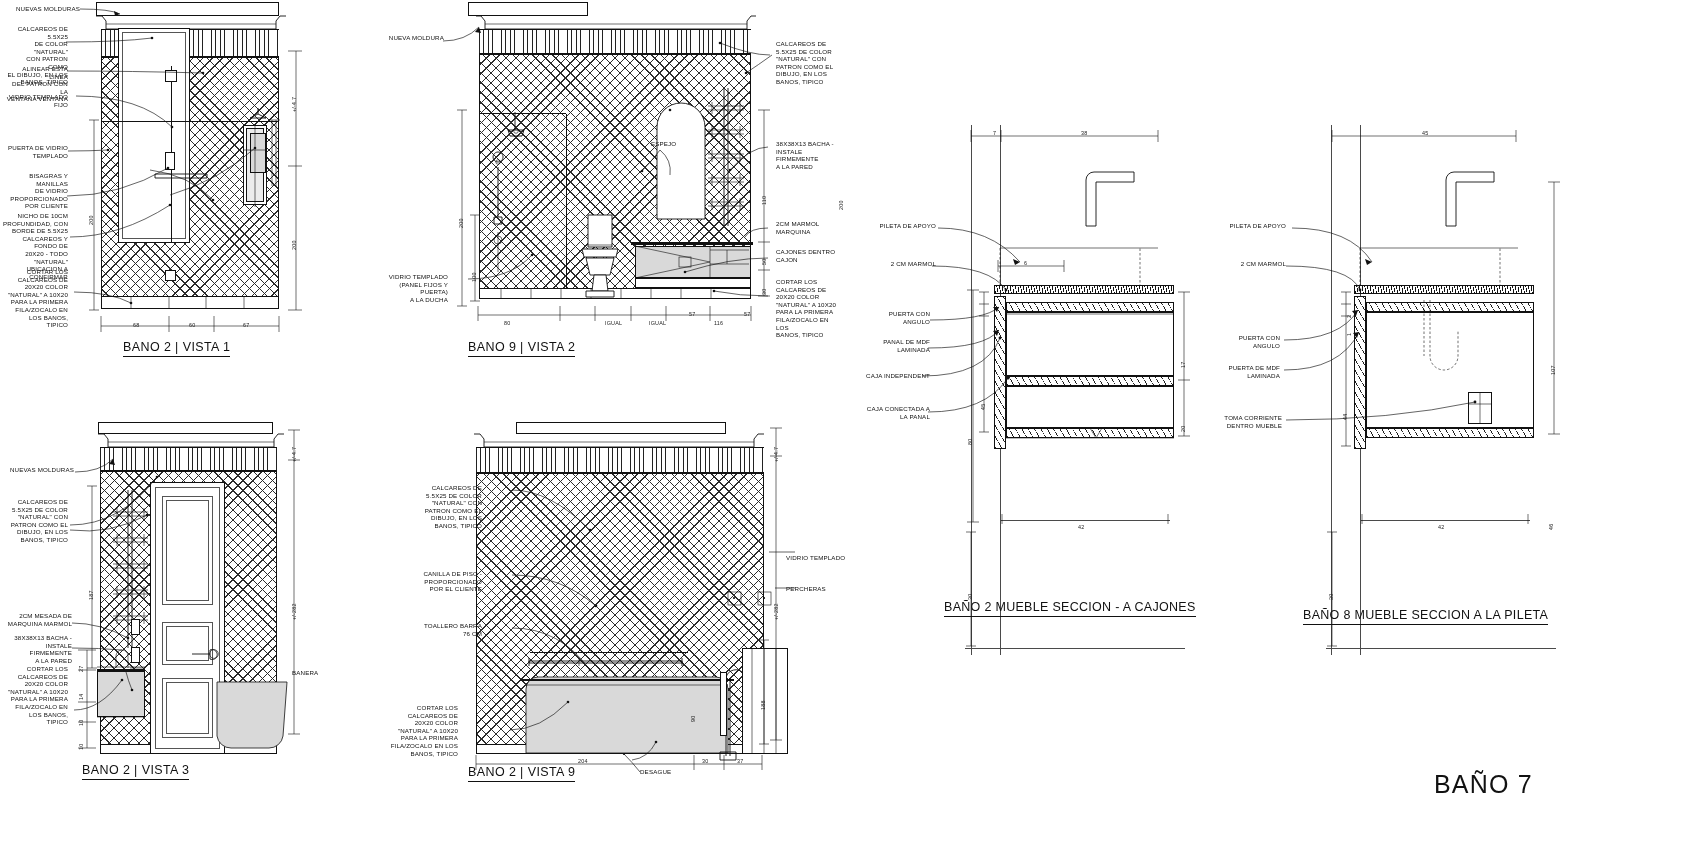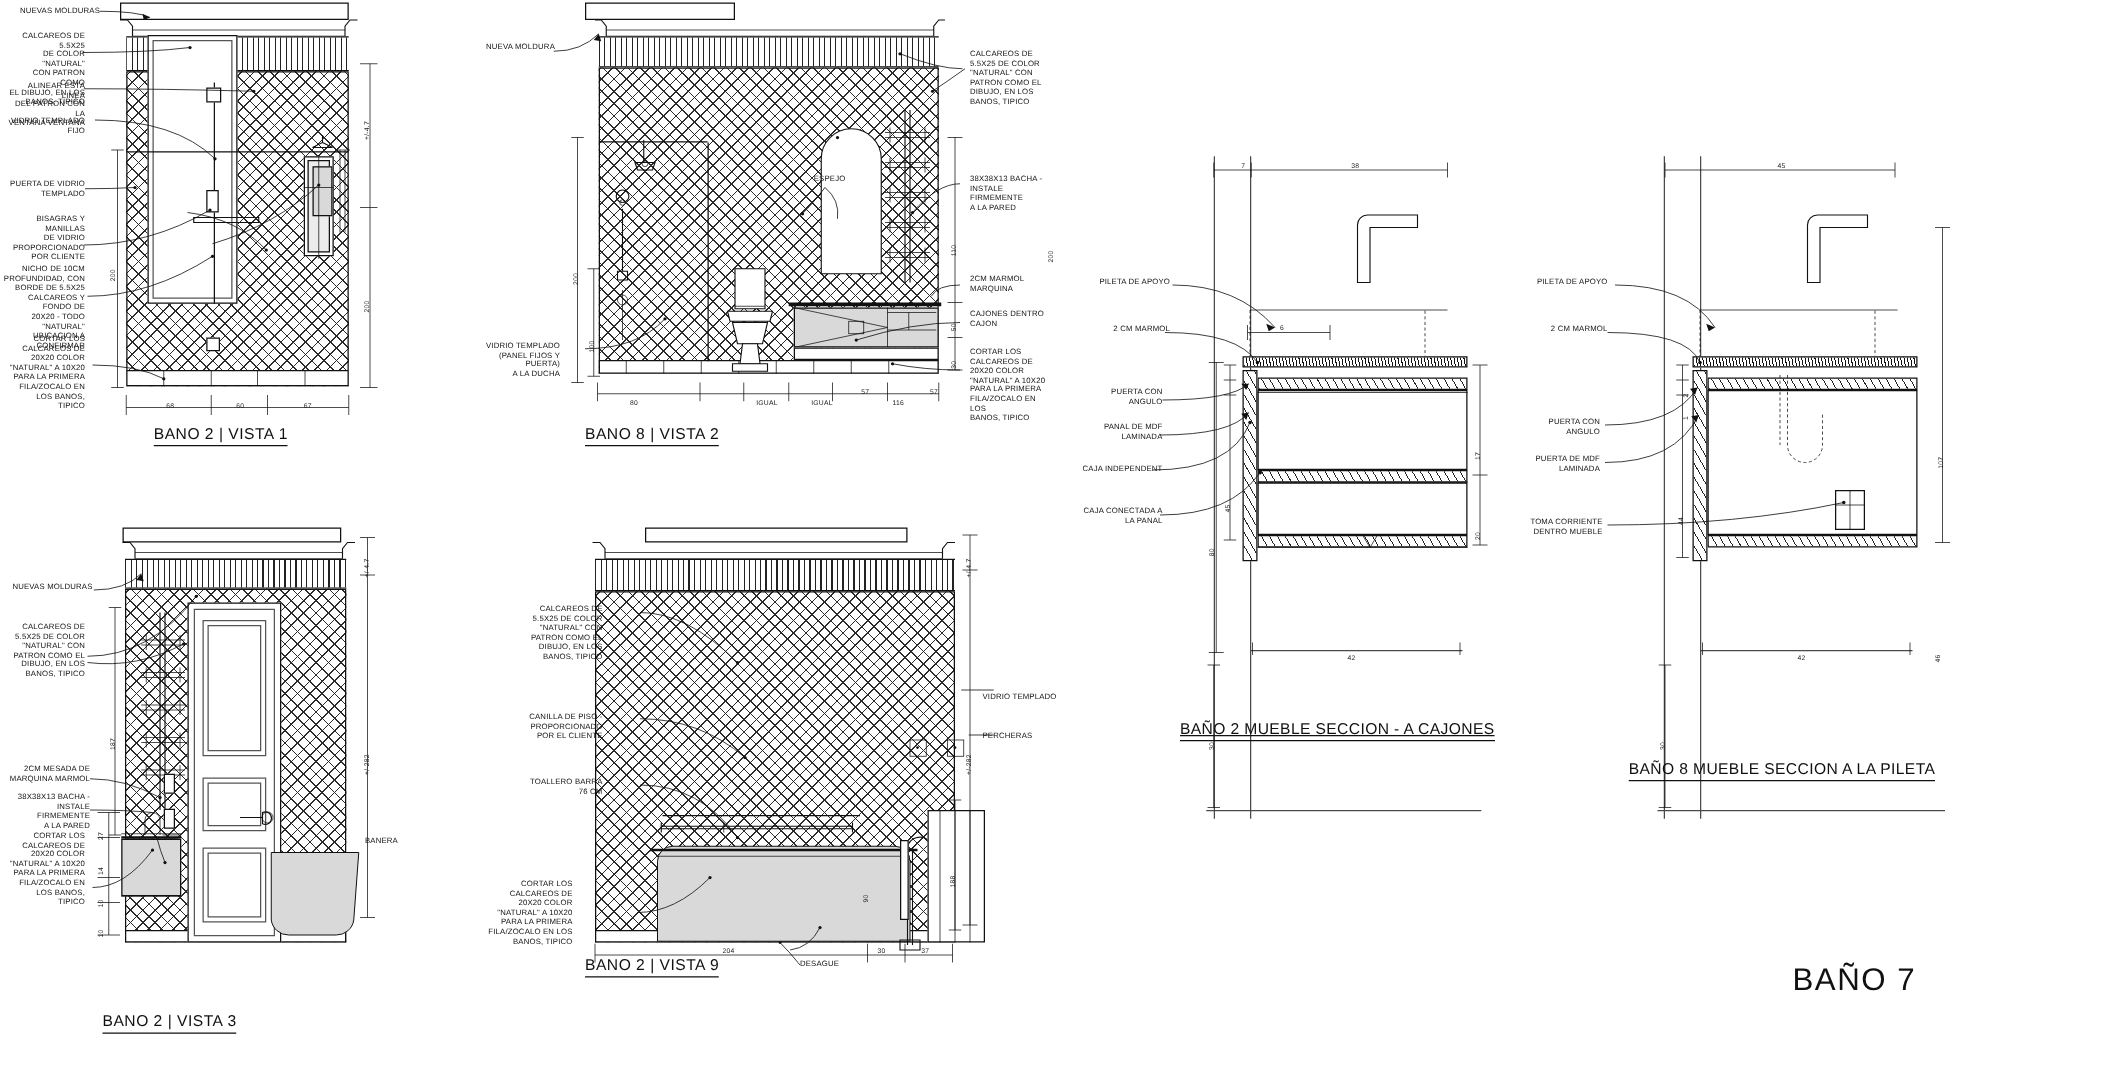--- a/index.html
+++ b/index.html
@@ -307,21 +307,21 @@
   <div class="dimtxt v" style="left:471px;top:282px;">100</div>
 
   <svg width="16" height="190" style="left:758px;top:110px;">
     <path class="s2" d="M0,0 L12,0 M0,132 L12,132 M0,160 L12,160 M0,186 L12,186 M6,0 L6,186"></path>
   </svg>
   <div class="dimtxt v" style="left:761px;top:205px;">110</div>
   <div class="dimtxt v" style="left:761px;top:265px;">50</div>
   <div class="dimtxt v" style="left:761px;top:295px;">30</div>
   <div class="dimtxt v" style="left:838px;top:210px;">200</div>
 
-  <div class="viewtitle" style="left:468px;top:340px;">BANO 8 | VISTA 2</div>
+  <div class="viewtitle" style="left:468px;top:340px;">BANO 9 | VISTA 2</div>
 </div>
 
 <div>
 
   <div class="box white" style="left:98px;top:422px;width:175px;height:12px;"></div>
   <svg width="186" height="14" style="left:98px;top:434px;">
     <path class="s" d="M0,0 L6,0 L10,5 L10,13 L176,13 L176,5 L180,0 L186,0"></path>
     <path class="s2" d="M10,8 L176,8"></path>
   </svg>
   <div class="strips" style="left:100px;top:447px;width:177px;height:24px;"></div>
@@ -420,21 +420,21 @@
   <div class="dimtxt v" style="left:88px;top:600px;">187</div>
 
   <svg width="22" height="110" style="left:76px;top:648px;">
     <path class="s2" d="M2,2 L20,2 M2,22 L20,22 M2,54 L20,54 M2,74 L20,74 M2,100 L20,100 M11,2 L11,100"></path>
   </svg>
   <div class="dimtxt v" style="left:78px;top:672px;">27</div>
   <div class="dimtxt v" style="left:78px;top:700px;">14</div>
   <div class="dimtxt v" style="left:78px;top:726px;">10</div>
   <div class="dimtxt v" style="left:78px;top:750px;">10</div>
 
-  <div class="viewtitle" style="left:82px;top:810px;">BANO 2 | VISTA 3</div>
+  <div class="viewtitle" style="left:82px;top:763px;">BANO 2 | VISTA 3</div>
 </div>
 
 <div>
 
   <div class="box white" style="left:516px;top:422px;width:210px;height:12px;"></div>
   <svg width="290" height="14" style="left:474px;top:434px;">
     <path class="s" d="M0,0 L6,0 L10,5 L10,13 L280,13 L280,5 L284,0 L290,0"></path>
     <path class="s2" d="M10,8 L280,8"></path>
   </svg>
   <div class="strips" style="left:476px;top:447px;width:288px;height:26px;"></div>
@@ -622,21 +622,21 @@
   <div class="note r" style="left:868px;top:222px;width:68px;">PILETA DE APOYO</div>
   <div class="note r" style="left:868px;top:260px;width:68px;">2 CM MARMOL</div>
   <div class="note r" style="left:868px;top:310px;width:62px;">PUERTA CON
 ANGULO</div>
   <div class="note r" style="left:868px;top:338px;width:62px;">PANAL DE MDF
 LAMINADA</div>
   <div class="note r" style="left:860px;top:372px;width:70px;">CAJA INDEPENDENT</div>
   <div class="note r" style="left:860px;top:405px;width:70px;">CAJA CONECTADA A
 LA PANAL</div>
 
-  <div class="sectitle" style="left:944px;top:576px;text-decoration:underline;">BAÑO 2 MUEBLE SECCION - A CAJONES</div>
+  <div class="sectitle" style="left:944px;top:600px;">BAÑO 2 MUEBLE SECCION - A CAJONES</div>
 </div>
 
 <div>
 
   <div class="ln vln thin" style="left:1331px;top:125px;height:530px;"></div>
   <div class="ln vln thin" style="left:1360px;top:125px;height:530px;"></div>
 
   <svg width="200" height="20" style="left:1326px;top:126px;">
     <path class="s2" d="M6,4 L6,16 M190,4 L190,16 M6,10 L190,10"></path>
   </svg>

